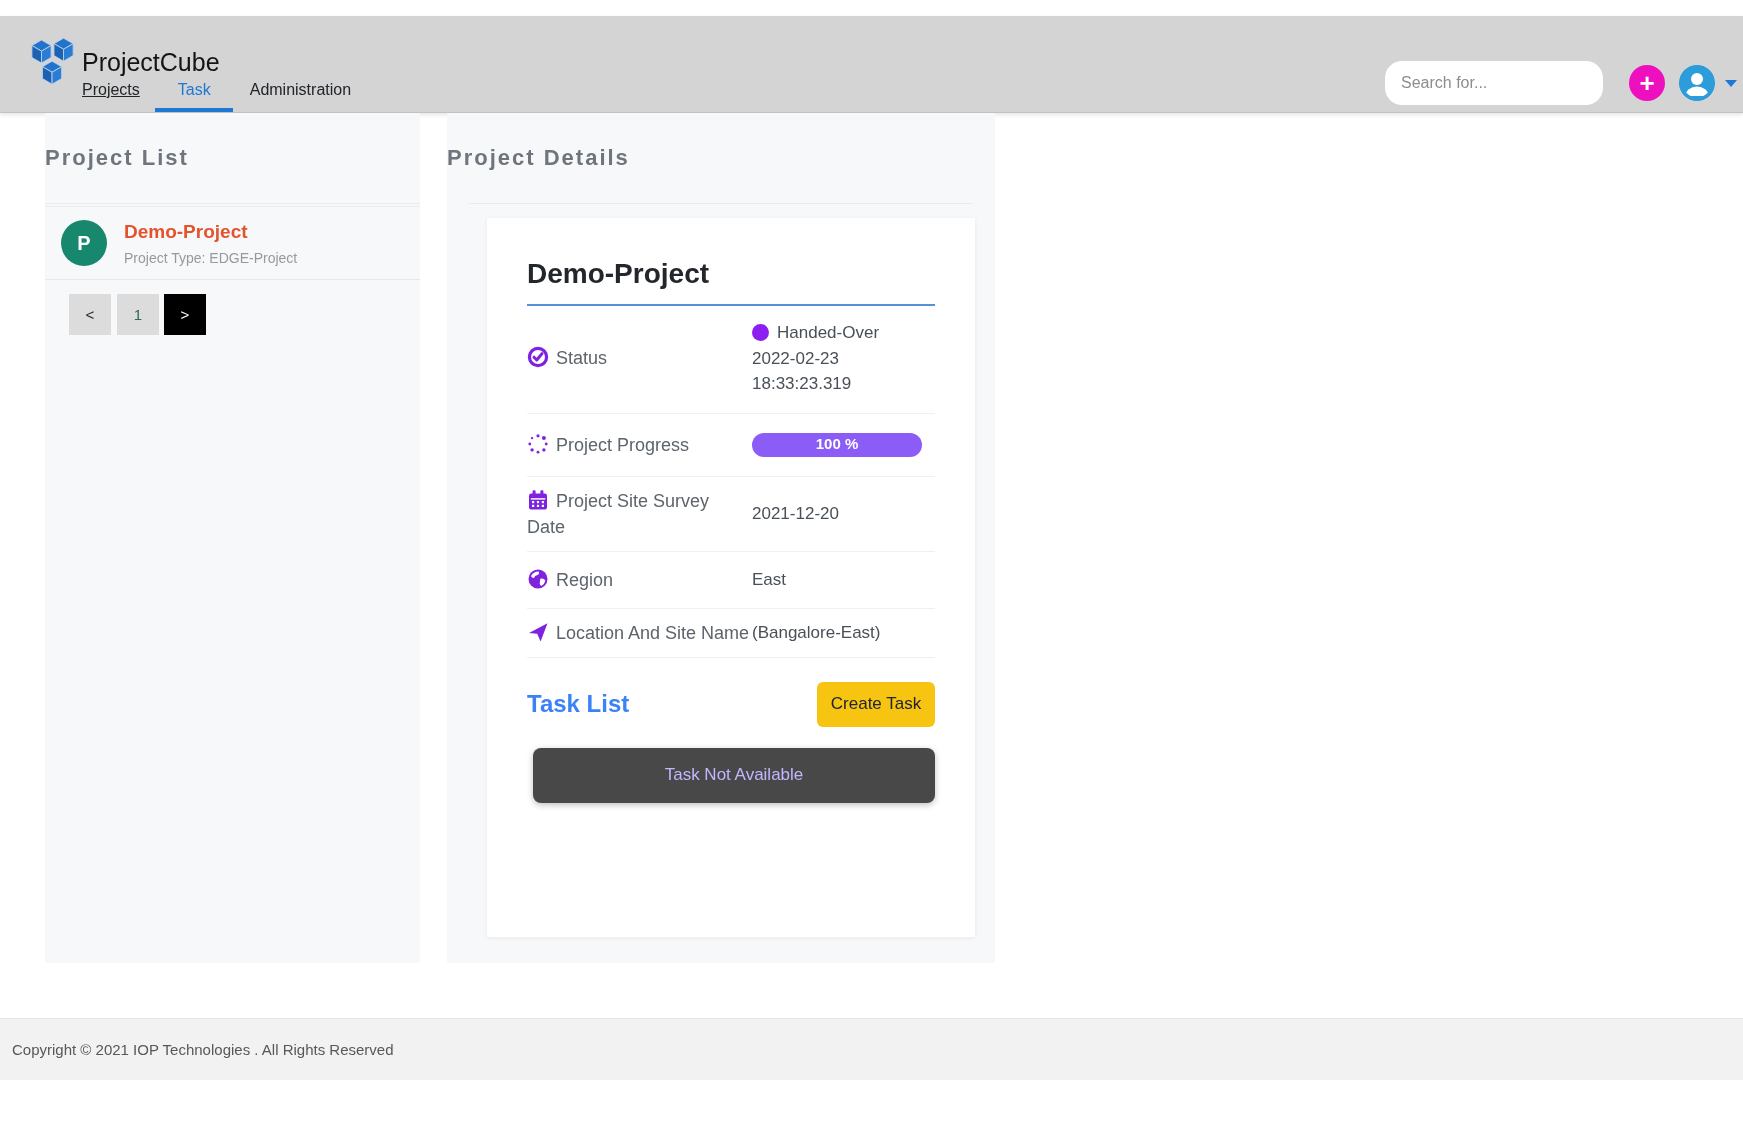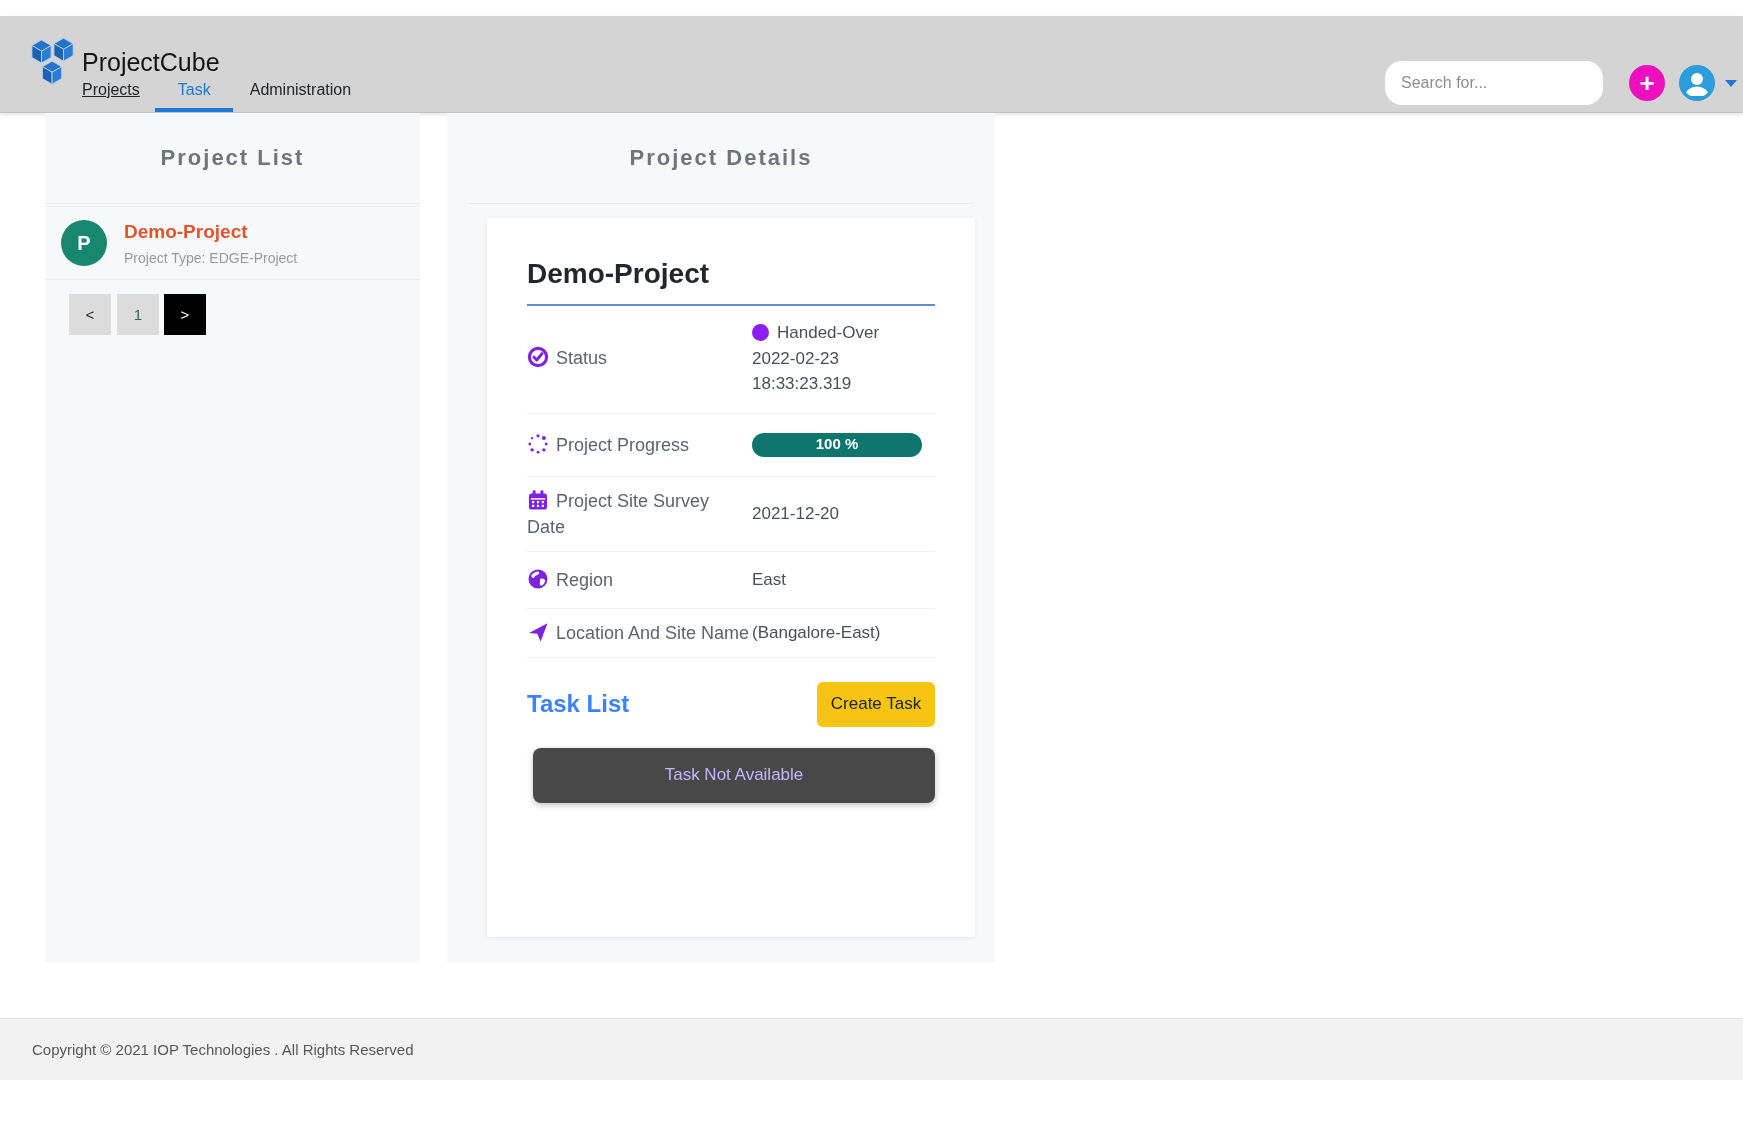--- a/index.html
+++ b/index.html
@@ -41,21 +41,21 @@
     width:0;height:0;border-left:6px solid transparent;border-right:6px solid transparent;
     border-top:7px solid #1f78d1;cursor:pointer;
   }
   
   .content{position:absolute;top:113px;left:0;height:850px;width:1743px;}
   .col{position:absolute;top:0;bottom:0;background:#f7f8f9;}
   .col-left{left:45px;width:375px;}
   .col-mid{left:447px;width:548px;}
   .col-right{left:1013px;width:713px;}
   .col-title{
-    text-align:center;padding-top:32px;font-size:22px;font-weight:700;color:#6e757c;
+    padding-top:32px;font-size:22px;font-weight:700;color:#6e757c;
     letter-spacing:2px;
   }
   .col-sep{border-bottom:1px solid #ececee;margin-top:32px;}
   .col-mid .col-sep,.col-right .col-sep{margin-left:22px;margin-right:22px;}
   
   .project-item{
     margin-top:2px;padding:13px 16px;border-top:1px solid #eceded;border-bottom:1px solid #e7e8e9;
     display:flex;align-items:center;cursor:pointer;
   }
   .p-avatar{
@@ -89,38 +89,38 @@
   .row-label{
     flex:0 0 225px;font-size:18px;color:#5d646b;line-height:1.45;
   }
   .row-label .ic{vertical-align:-4px;margin-right:7px;}
   .row-value{flex:1;font-size:17px;color:#495057;line-height:1.5;}
   .status-line{display:flex;align-items:center;}
   .status-dot{
     width:17px;height:17px;border-radius:50%;background:#8b1ff2;display:inline-block;margin-right:8px;
   }
   .progress-pill{
-    width:170px;height:24px;border-radius:12px;background:#0f766e;color:#fff;
+    width:170px;height:24px;border-radius:12px;background:#8b5cf6;color:#fff;
     display:flex;align-items:center;justify-content:center;font-size:15px;font-weight:bold;
   }
   .task-list-row{display:flex;align-items:center;justify-content:space-between;margin-top:24px;}
   .task-list-heading{font-size:24px;font-weight:bold;color:#3b82f6;}
   .create-task-btn{
     background:#f6c411;border:none;border-radius:6px;width:118px;height:45px;
     font-size:17px;color:#212529;cursor:pointer;font-family:"Liberation Sans",sans-serif;
   }
   .toast{
     margin-top:21px;margin-left:6px;height:55px;background:#484848;border-radius:8px;
     color:#c4b5fd;display:flex;align-items:center;justify-content:center;font-size:17px;
     box-shadow:0 2px 6px rgba(0,0,0,.25);
   }
   
   .footer{
     position:absolute;top:1018px;left:0;right:0;height:62px;background:#f2f2f2;
-    border-top:1px solid #e3e3e3;display:flex;align-items:center;padding-left:32px;
+    border-top:1px solid #e3e3e3;display:flex;align-items:center;padding-left:12px;
     font-size:15px;color:#585858;box-sizing:border-box;
   }
 </style>
 </head>
 <body>
 
 <div class="navbar">
   <svg class="logo" viewBox="0 0 48 54">
     <g fill="#2273cc" stroke="#bfd2ea" stroke-width="0.9" stroke-linejoin="round">
       <g transform="translate(2,2)">

